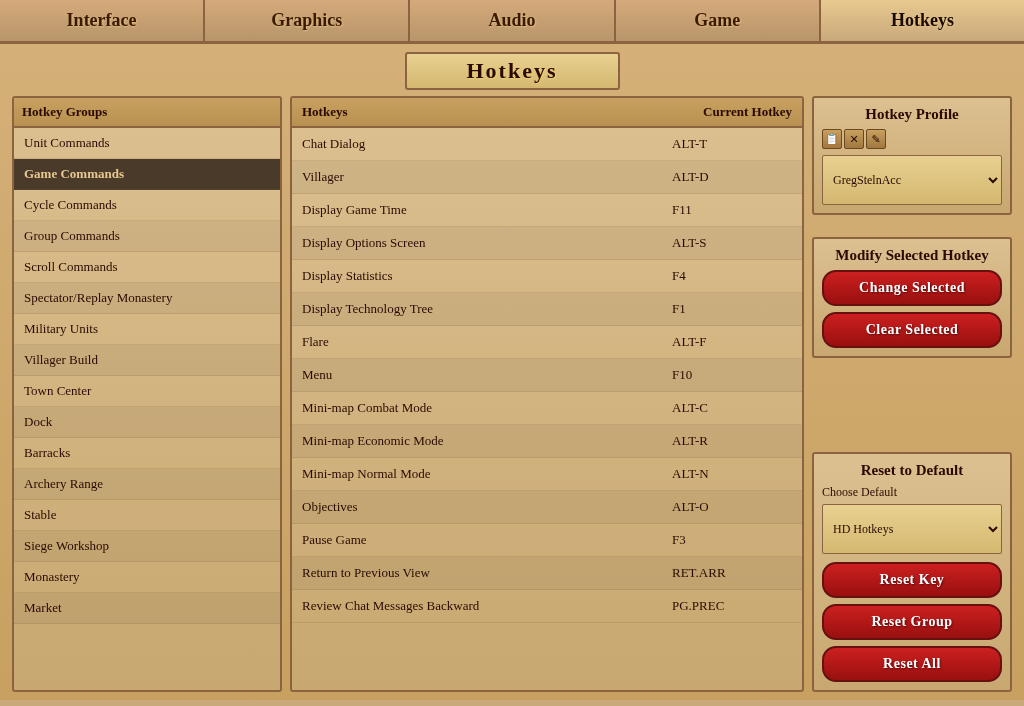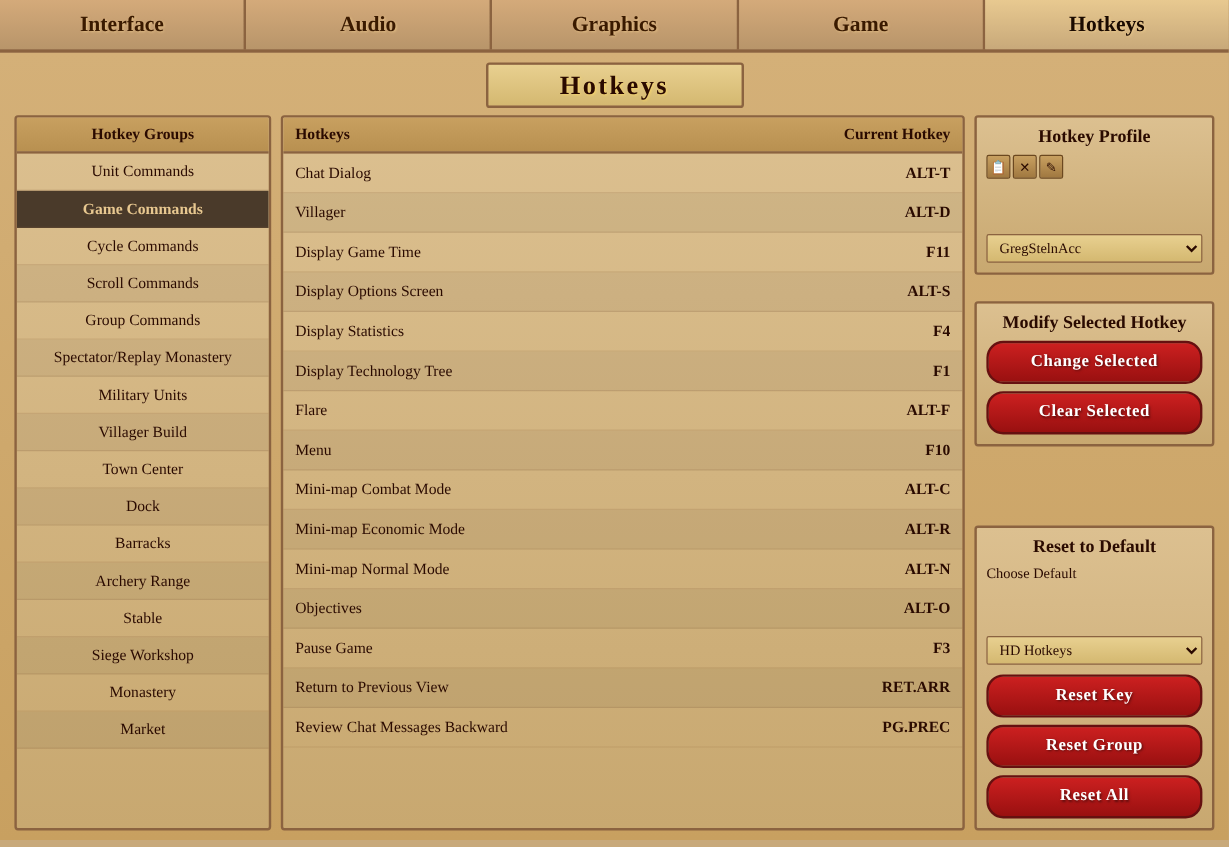--- a/index.html
+++ b/index.html
@@ -89,27 +89,26 @@
     
     .panels {
       display: flex;
       flex: 1;
       padding: 0 12px 8px;
       gap: 8px;
     }
 
     
     .left-panel {
-      width: 214px;
+      width: 270px;
       background: linear-gradient(180deg, #dcc090 0%, #c8a870 100%);
       border: 2px solid #8b6340;
       border-radius: 3px;
       overflow: hidden;
       flex-shrink: 0;
-      text-align: center;
     }
     .panel-header {
       background: linear-gradient(180deg, #c8a060 0%, #b89050 100%);
       border-bottom: 2px solid #8b6340;
       padding: 6px 8px;
       font-size: 13px;
       font-weight: bold;
       color: #2a0a00;
     }
     .group-list {
@@ -166,21 +165,21 @@
     .hotkey-item {
       display: flex;
       padding: 8px 10px;
       font-size: 13px;
       color: #2a0a00;
       border-bottom: 1px solid rgba(139,99,64,0.2);
       cursor: pointer;
     }
     .hotkey-item:nth-child(even) { background: rgba(0,0,0,0.05); }
     .hotkey-name { flex: 1; }
-    .hotkey-key { width: 120px; text-align: right; font-weight: bold; }
+    .hotkey-key { width: 120px; text-align: left; font-weight: normal; }
 
     
     .right-panel {
       width: 200px;
       flex-shrink: 0;
       display: flex;
       flex-direction: column;
       gap: 22px;
     }
 
@@ -215,29 +214,28 @@
       border-radius: 2px;
       cursor: pointer;
       display: flex;
       align-items: center;
       justify-content: center;
       font-size: 11px;
       color: #2a0a00;
     }
     .profile-select {
       width: 100%;
-      padding: 3px 6px;
+      padding: 16px 6px;
       background: linear-gradient(180deg, #e8d090 0%, #d4b870 100%);
       border: 1px solid #8b6340;
       border-radius: 2px;
       font-size: 12px;
       font-family: Georgia, serif;
       color: #2a0a00;
       cursor: pointer;
-      margin-top: 40px;
     }
 
     .modify-section {
       background: linear-gradient(180deg, #dcc090 0%, #c8a870 100%);
       border: 2px solid #8b6340;
       border-radius: 3px;
       padding: 8px;
     }
 
     .red-button {
@@ -277,22 +275,22 @@
     ::-webkit-scrollbar-track { background: #c8a060; }
     ::-webkit-scrollbar-thumb { background: #8b6340; border-radius: 2px; }
 
     .spacer { flex: 1; }
   </style>
 </head>
 <body>
 
 <div class="top-nav">
 <div class="nav-tab">Interface</div>
+    <div class="nav-tab">Graphics</div>
     <div class="nav-tab">Audio</div>
-    <div class="nav-tab">Graphics</div>
     <div class="nav-tab">Game</div>
     <div class="nav-tab active">Hotkeys</div>
   </div>
 
 <div class="main-content">
 
   <div class="page-header">
     <div class="header-title-container">
       <span class="header-title">Hotkeys</span>
     </div>
@@ -301,22 +299,22 @@
   <div class="panels">
 
     <div class="left-panel">
       <div class="panel-header">
         <span>Hotkey Groups</span>
       </div>
       <div class="group-list" id="group-list">
       <div class="group-item">Unit Commands</div>
           <div class="group-item active">Game Commands</div>
           <div class="group-item">Cycle Commands</div>
+          <div class="group-item">Group Commands</div>
           <div class="group-item">Scroll Commands</div>
-          <div class="group-item">Group Commands</div>
           <div class="group-item">Spectator/Replay Monastery</div>
           <div class="group-item">Military Units</div>
           <div class="group-item">Villager Build</div>
           <div class="group-item">Town Center</div>
           <div class="group-item">Dock</div>
           <div class="group-item">Barracks</div>
           <div class="group-item">Archery Range</div>
           <div class="group-item">Stable</div>
           <div class="group-item">Siege Workshop</div>
           <div class="group-item">Monastery</div>

